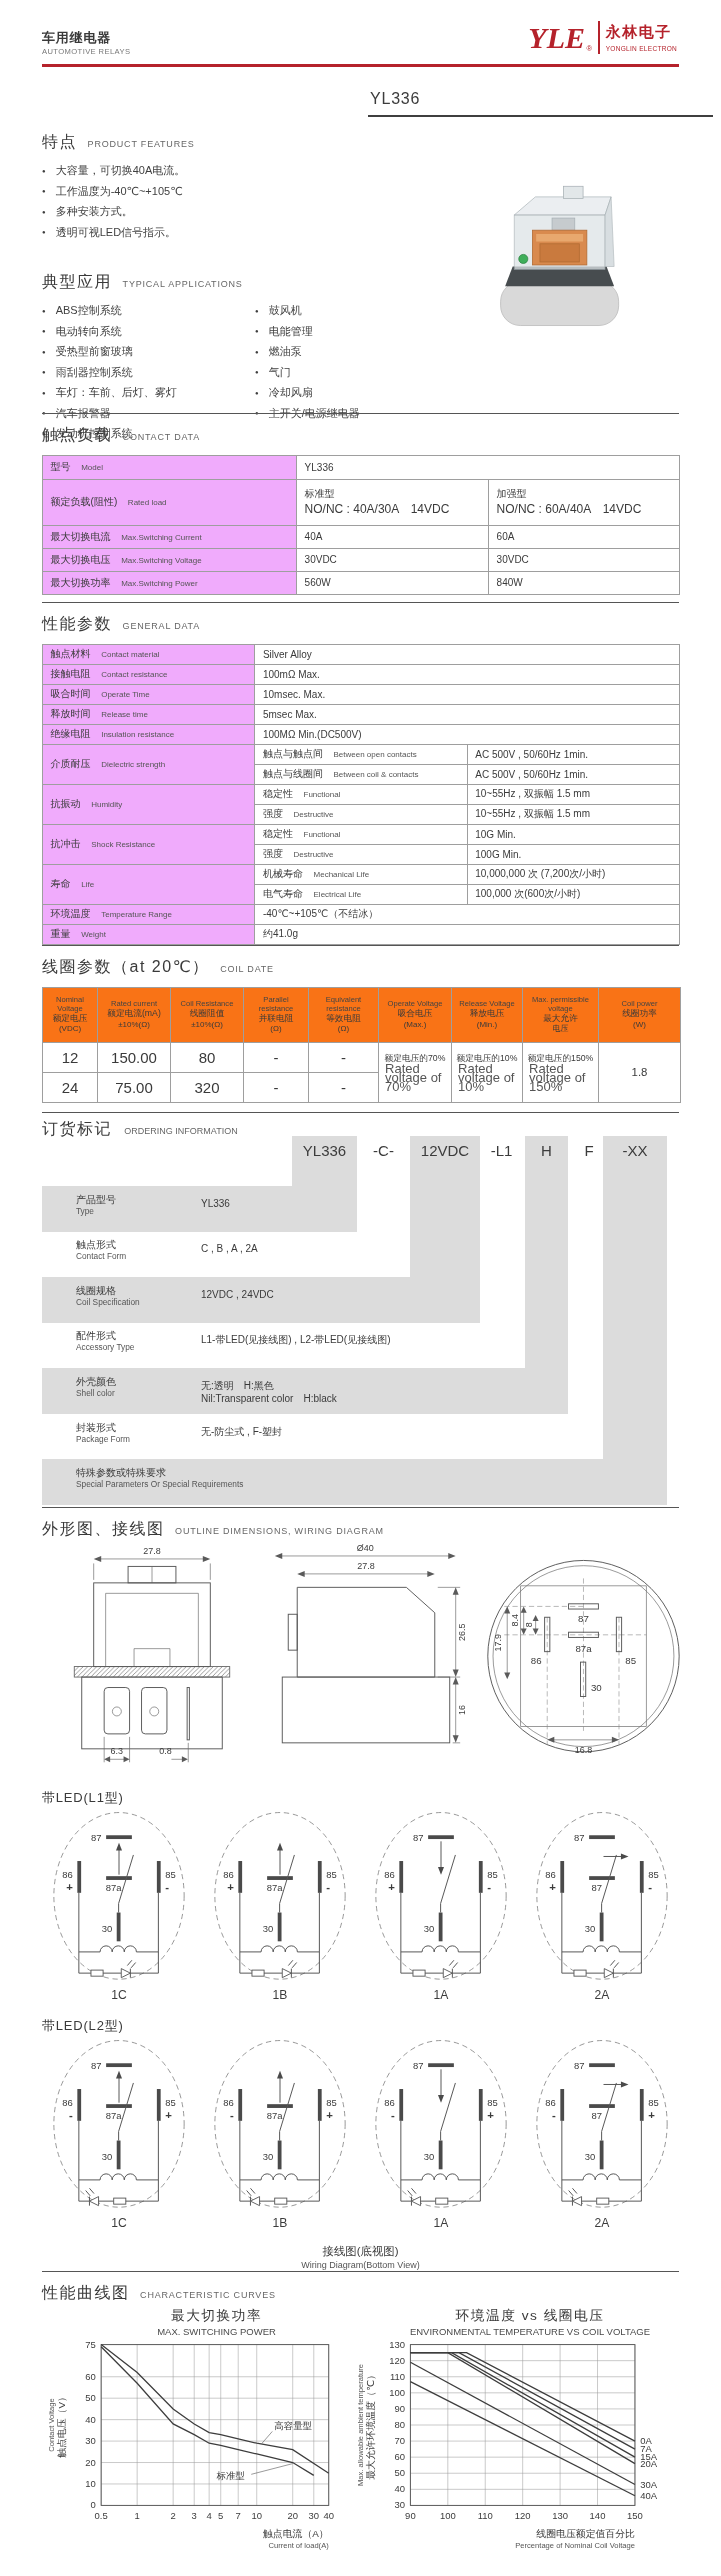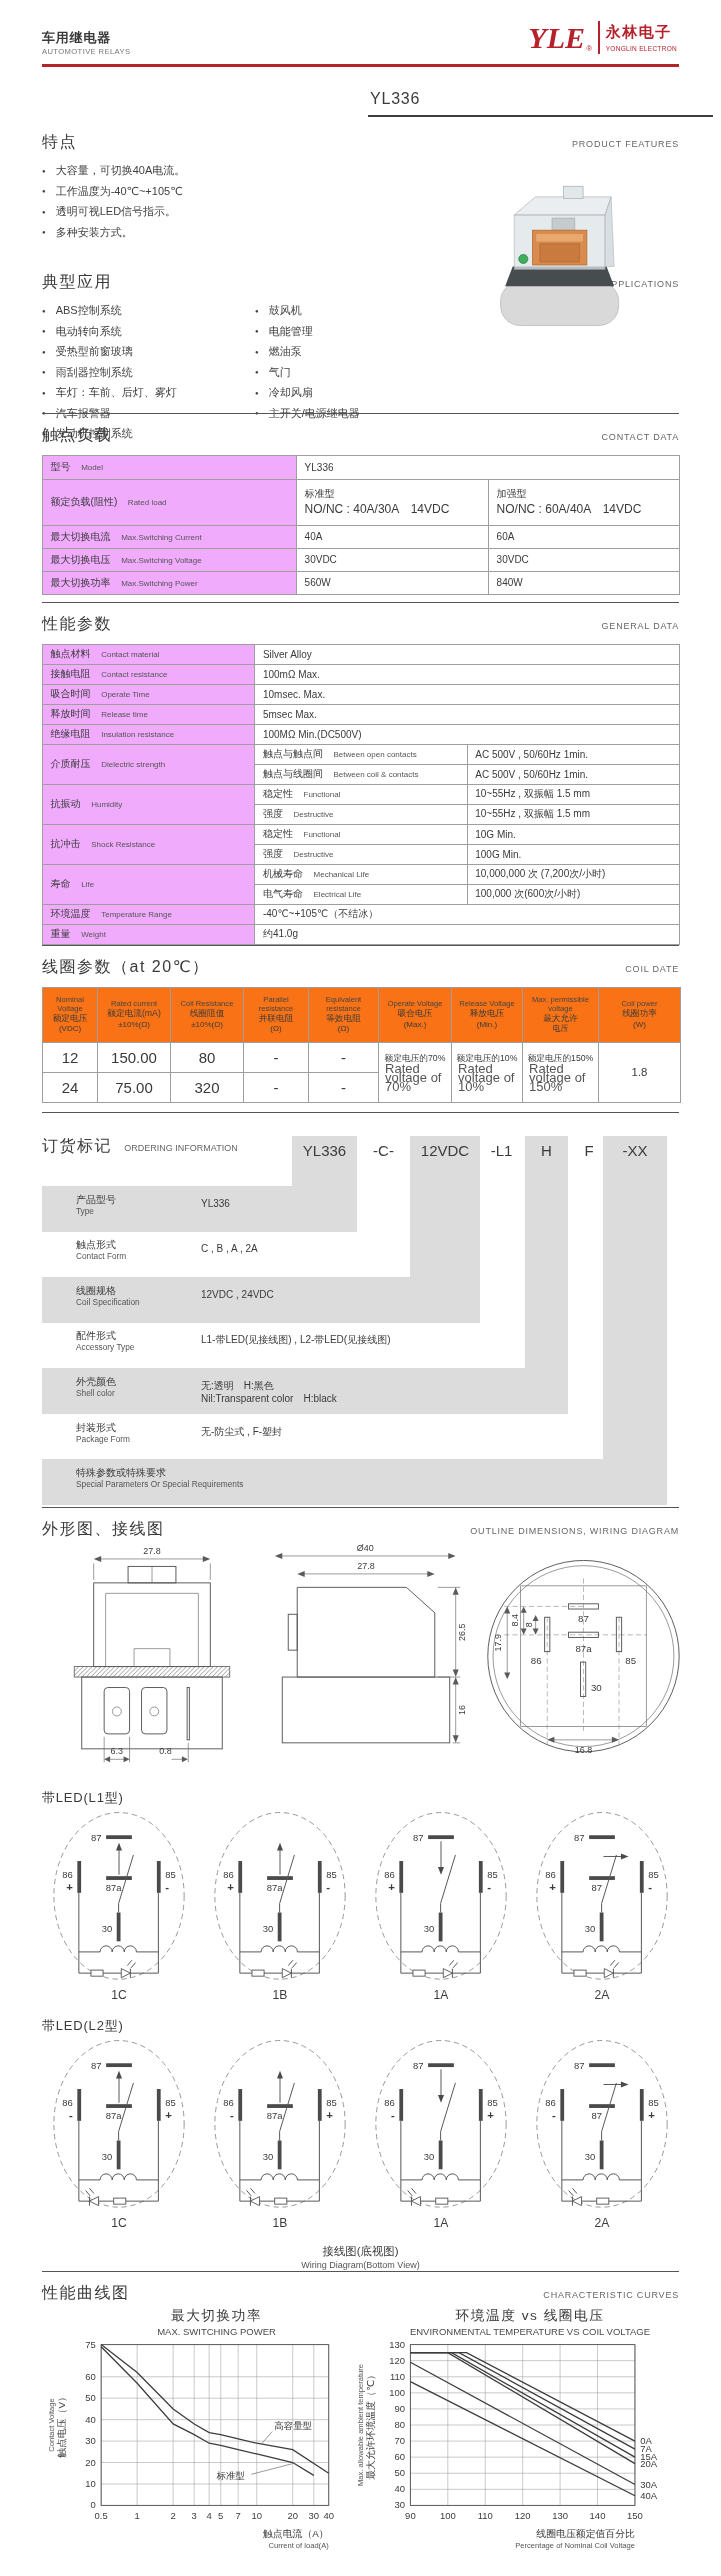--- a/index.html
+++ b/index.html
@@ -17,21 +17,21 @@
   .logo-div{width:1.5px;height:33px;margin:0 6px 0 1.5px;}
   .logo-zh{font-size:15px;font-weight:bold;letter-spacing:1.5px;font-family:"Liberation Serif","DejaVu Serif",serif;}
   .logo-en{font-size:6.5px;letter-spacing:0.3px;margin-top:3px;}
   
   .title-blk{position:relative;height:49px;}
   .model-title{position:absolute;left:370px;top:18px;font-size:16px;color:#3c3c3c;letter-spacing:0.8px;}
   .title-rule{position:absolute;left:368px;width:345px;top:43px;height:1.9px;background:#3f3f3f;}
   
   .sect{position:relative;}
   .rule-top{border-top:1.5px solid #555;}
-  .shead{padding-top:10.6px;display:flex;align-items:baseline;justify-content:space-between;}
+  .shead{padding-top:10.6px;display:flex;align-items:baseline;}
   .shead .zh{font-size:16px;color:#3a3a3a;letter-spacing:1.5px;font-weight:500;}
   .shead .en{font-size:9px;color:#666;margin-left:10.6px;letter-spacing:0.8px;}
   
   ul.blist{list-style:none;margin:7.6px 0 0 0;padding:0;}
   ul.blist li{font-size:11px;color:#3f3f3f;line-height:20.5px;padding-left:13.7px;position:relative;}
   ul.blist li::before{content:"●";font-size:6px;position:absolute;left:0;top:0.8px;color:#3f3f3f;}
   .appcols{display:flex;margin-top:7.6px;}
   .appcols ul{width:213px;margin:0;}
   
   .photo{position:absolute;right:49px;top:50px;width:140px;height:163px;z-index:3;}
@@ -47,21 +47,21 @@
   table.coil td{border:0.8px solid #9e9e9e;text-align:center;vertical-align:middle;padding:1.5px 1.5px;}
   table.coil .hd{background:#f97316;}
   .c-en{font-size:7.6px;color:#444;display:block;line-height:9px;}
   .c-zh{font-size:8.7px;color:#3a3a3a;display:block;line-height:11.4px;}
   .c-un{font-size:8px;color:#3a3a3a;display:block;line-height:10px;}
   .c-val{font-size:15px;}
   .c-sm-zh{font-size:8.7px;display:block;line-height:11.4px;}
   .c-sm-en{font-size:13px;color:#555;display:block;line-height:9px;text-align:left;padding-left:4.6px;}
   
   .ord{position:relative;height:394px;}
-  .ord-title{position:absolute;left:0;top:23px;}
+  .ord-title{position:absolute;left:0;top:6px;}
   .ord-title .zh{font-size:16px;letter-spacing:1.5px;color:#3a3a3a;}
   .ord-title .en{font-size:9px;color:#666;margin-left:9px;}
   .ord-col{position:absolute;top:23px;background:#dcdcdc;}
   .ord-seg{position:absolute;top:29px;font-size:15px;color:#3c3c3c;text-align:center;z-index:2;}
   .ord-row{position:absolute;left:0;width:638px;height:46px;}
   .ord-band{position:absolute;left:0;top:0;height:46px;background:#dcdcdc;}
   .ord-lab{position:absolute;left:34px;top:6.8px;z-index:2;}
   .ord-lab .zh{font-size:10px;color:#3a3a3a;display:block;line-height:13px;}
   .ord-lab .en{font-size:8.3px;color:#555;display:block;line-height:11.4px;}
   .ord-val{position:absolute;left:159px;top:10.6px;font-size:10px;color:#3a3a3a;z-index:2;line-height:13px;}
@@ -128,22 +128,22 @@
   </div>
 
   <div class="sect content" style="height:140px;">
     <div class="shead">
       <span class="zh">特点</span>
       <span class="en">PRODUCT FEATURES</span>
     </div>
     <ul class="blist">
       <li>大容量，可切换40A电流。</li>
       <li>工作温度为-40℃~+105℃</li>
+      <li>多种安装方式。</li>
       <li>透明可视LED信号指示。</li>
-      <li>多种安装方式。</li>
     </ul>
 
     <svg class="photo" viewBox="0 0 185 215">
       <rect x="14" y="146" width="156" height="58" rx="26" fill="#d9d9d9" stroke="#b8b8b8"></rect>
       <polygon points="30,126 154,126 164,152 20,152" fill="#474c4f"></polygon>
       <path d="M32 58 L60 34 L160 34 L152 58 Z" fill="#e9edf0" stroke="#a8b0b5" opacity="0.9"></path>
       <rect x="97" y="20" width="26" height="16" fill="#e2e7e9" stroke="#a8b0b5"></rect>
       <rect x="32" y="58" width="120" height="72" fill="#dde3e6" stroke="#9fa8ad" opacity="0.75"></rect>
       <rect x="82" y="62" width="30" height="16" fill="#c6cbce" stroke="#a8b0b5"></rect>
       <rect x="56" y="78" width="72" height="46" fill="#d98a4e" stroke="#b06a32"></rect>

